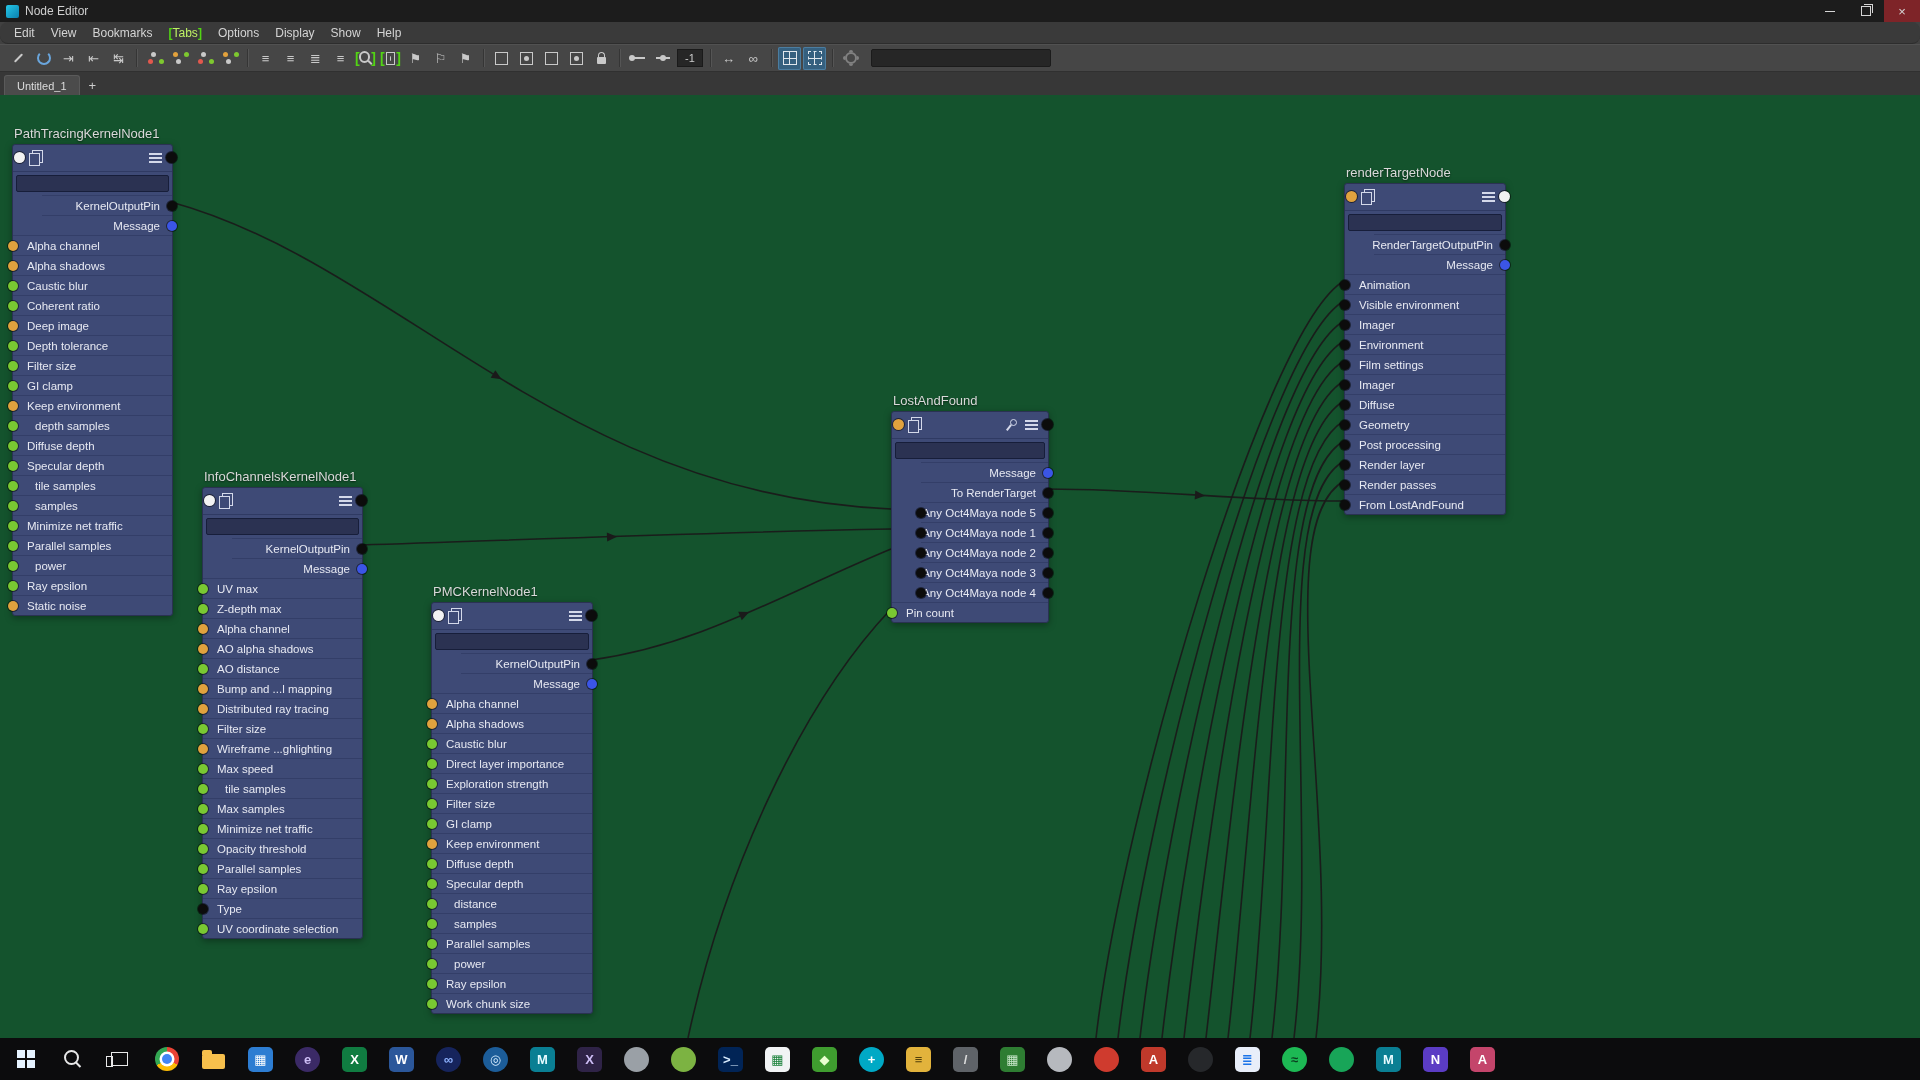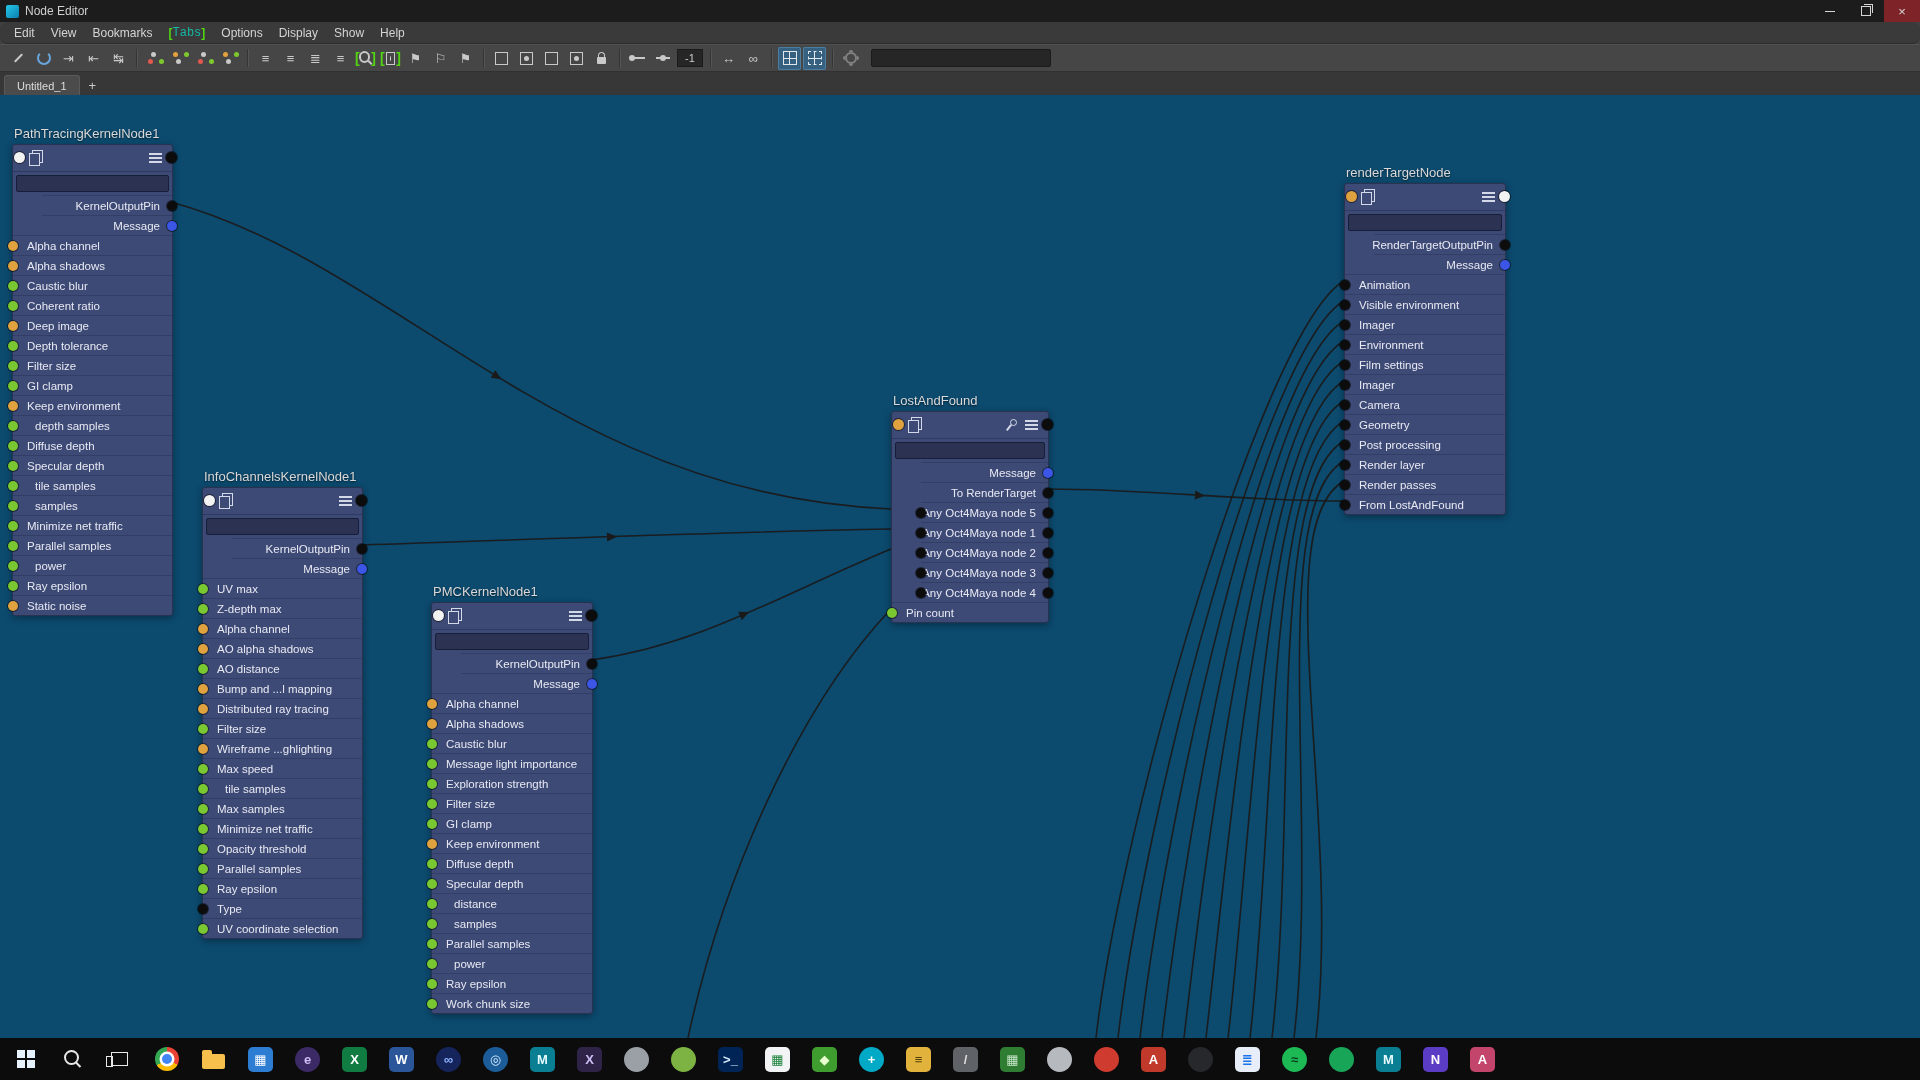--- a/index.html
+++ b/index.html
@@ -17,21 +17,21 @@
   .min-glyph{width:10px;height:1px;background:#d6d6d6;display:block;}
   .restore-glyph{width:8px;height:8px;border:1px solid #d6d6d6;position:relative;display:block;}
   .restore-glyph::before{content:"";position:absolute;top:-3px;left:2px;width:8px;height:8px;
     border:1px solid #d6d6d6;border-left:none;border-bottom:none;}
 
   
   .menubar{height:22px;background:#3a3a3a;border-bottom:1px solid #2d2d2d;display:flex;align-items:center;
     padding-left:6px;flex:0 0 auto;box-sizing:border-box;border-radius:8px;}
   .menu-item{color:#d4d4d4;font-size:12px;padding:0 8px;height:100%;display:flex;align-items:center;}
   .menu-item .br{color:#52d413;font-weight:bold;}
-  .menu-item.hl .lbl{color:#14b8a6;font-family:Liberation Mono, monospace;}
+  .menu-item.hl .lbl{color:#bef264;}
 
   
   .toolbar{height:28px;background:#464646;border-top:1px solid #515151;border-bottom:1px solid #303030;
     display:flex;align-items:center;padding-left:6px;flex:0 0 auto;box-sizing:border-box;}
   .tbtn{width:23px;height:23px;margin:0 1px;display:flex;align-items:center;justify-content:center;
     color:#c9c9c9;font-size:13px;border-radius:2px;position:relative;}
   .tbtn.active{background:#35607f;box-shadow:inset 0 0 0 1px #4b7da0;}
   .tbtn.green{color:#7ed32f;}
   .tbtn.dim{opacity:.45;}
   .tbtn .br{color:#52d413;font-size:14px;font-weight:bold;margin:0 1px;}
@@ -69,21 +69,21 @@
   .k-gear{width:8px;height:8px;border:2px solid #c9c9c9;border-radius:50%;
     box-shadow:0 -6px 0 -4px #c9c9c9,0 6px 0 -4px #c9c9c9,-6px 0 0 -4px #c9c9c9,6px 0 0 -4px #c9c9c9;}
 
   
   .tabbar{height:23px;background:#373737;display:flex;align-items:flex-end;padding-left:4px;flex:0 0 auto;box-sizing:border-box;}
   .tab{height:19px;background:#4b4b4b;border:1px solid #5a5a5a;border-bottom:none;border-radius:3px 3px 0 0;
     color:#dddddd;font-size:11px;display:flex;align-items:center;padding:0 12px;}
   .tab-add{height:19px;color:#cccccc;font-size:13px;display:flex;align-items:center;padding:0 9px;}
 
   
-  .canvas{position:relative;height:943px;background:#0c4a6e;overflow:hidden;flex:0 0 auto;text-align:right;}
+  .canvas{position:relative;height:943px;background:#14532d;overflow:hidden;flex:0 0 auto;text-align:right;}
   #wires{position:absolute;left:0;top:0;width:1920px;height:943px;}
   #wires path{fill:none;stroke:#1a1a1a;stroke-width:1.6;opacity:.95;}
   #wires polygon{fill:#1a1a1a;}
   .node{position:absolute;background:#3e4a76;border:1px solid #2a3252;border-radius:3px;
     box-shadow:0 2px 7px rgba(0,0,0,.35);}
   .node-label{position:absolute;color:#d9d9d9;font-size:13px;text-shadow:0 1px 2px rgba(0,0,0,.6);white-space:nowrap;}
   .node-header{height:26px;display:flex;align-items:center;padding:0 10px 0 12px;position:relative;
     border-bottom:1px solid #2f3a63;gap:7px;}
   .hdr-dot{position:absolute;width:11px;height:11px;border-radius:50%;top:7px;box-shadow:0 0 0 1px rgba(0,0,0,.55);}
   .hdr-dot.l{left:1px;}
@@ -521,21 +521,21 @@
         <div class="node-row">
           <span class="port l" style="background: rgb(224, 162, 62);"></span>
           <span>Alpha shadows</span>
         </div>
         <div class="node-row">
           <span class="port l" style="background: rgb(121, 200, 50);"></span>
           <span>Caustic blur</span>
         </div>
         <div class="node-row">
           <span class="port l" style="background: rgb(121, 200, 50);"></span>
-          <span>Message light importance</span>
+          <span>Direct layer importance</span>
         </div>
         <div class="node-row">
           <span class="port l" style="background: rgb(121, 200, 50);"></span>
           <span>Exploration strength</span>
         </div>
         <div class="node-row">
           <span class="port l" style="background: rgb(121, 200, 50);"></span>
           <span>Filter size</span>
         </div>
         <div class="node-row">
@@ -665,21 +665,21 @@
         <div class="node-row">
           <span class="port l" style="background: rgb(12, 12, 12);"></span>
           <span>Film settings</span>
         </div>
         <div class="node-row">
           <span class="port l" style="background: rgb(12, 12, 12);"></span>
           <span>Imager</span>
         </div>
         <div class="node-row">
           <span class="port l" style="background: rgb(12, 12, 12);"></span>
-          <span>Camera</span>
+          <span>Diffuse</span>
         </div>
         <div class="node-row">
           <span class="port l" style="background: rgb(12, 12, 12);"></span>
           <span>Geometry</span>
         </div>
         <div class="node-row">
           <span class="port l" style="background: rgb(12, 12, 12);"></span>
           <span>Post processing</span>
         </div>
         <div class="node-row">

